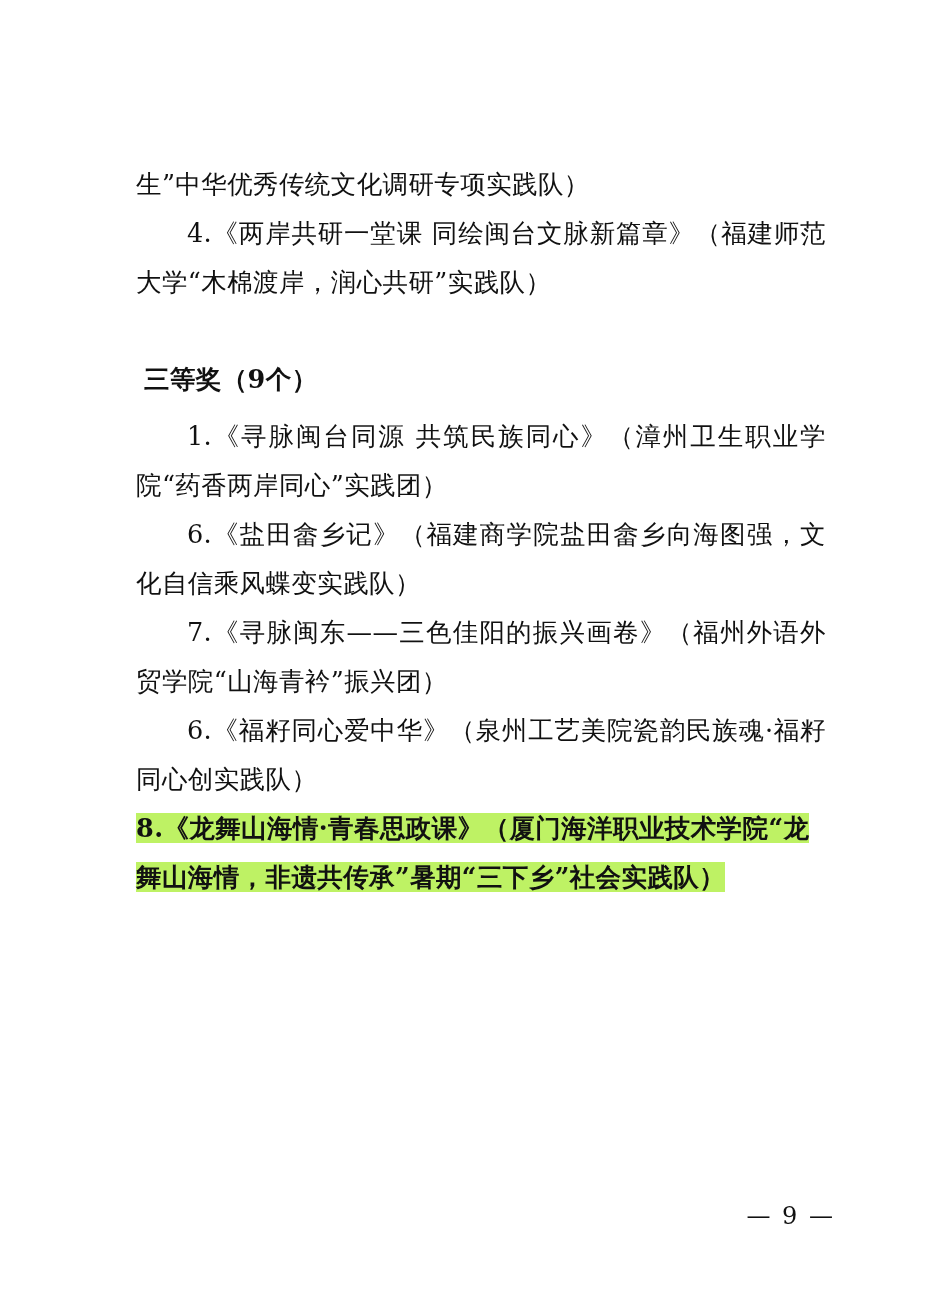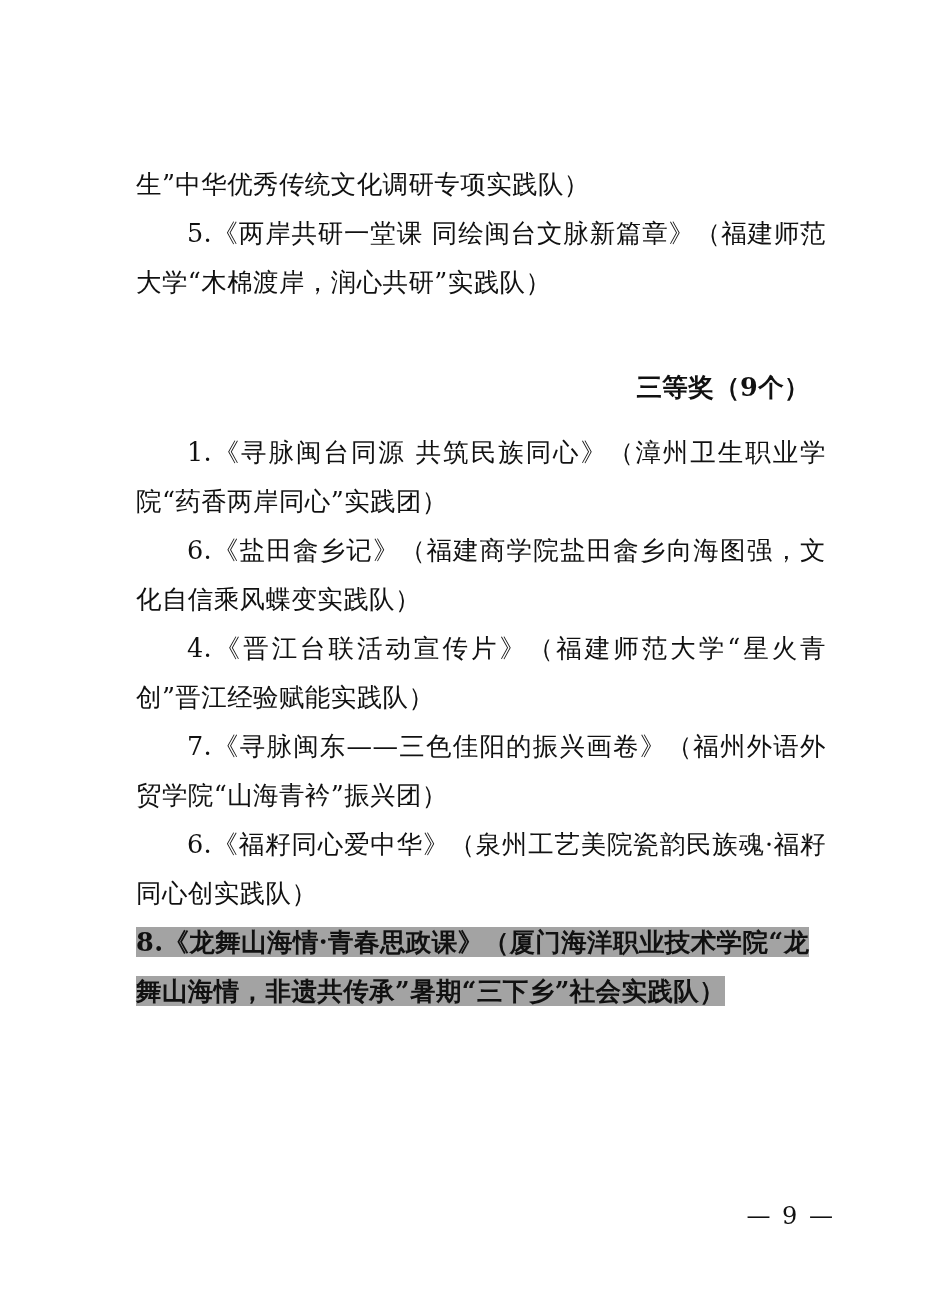--- a/index.html
+++ b/index.html
@@ -38,32 +38,31 @@
     margin: 0;
     word-break: break-all;
   }
   .indent {
     text-indent: 51px;
   }
   .section-heading {
     font-size: 25.5px;
     line-height: 49px;
     font-weight: bold;
-    margin: 16px;
+    margin: 8px;
     letter-spacing: 0.4px;
-    text-align: right;
   }
   .gap {
     height: 40px;
   }
   .hl-wrap {
     font-weight: bold;
   }
   .hl-wrap .ln {
-    background: #a3a3a3;
+    background: #bef264;
     display: inline;
     box-decoration-break: clone;
     -webkit-box-decoration-break: clone;
   }
   .pagenum {
     position: absolute;
     left: 0;
     right: 90px;
     bottom: 78px;
     text-align: right;
@@ -74,29 +73,28 @@
   }
 </style>
 </head>
 <body>
 
 <div class="page">
   <div class="content">
 
     <p class="para">生”中华优秀传统文化调研专项实践队）</p>
 
-    <p class="para indent">5.《两岸共研一堂课 同绘闽台文脉新篇章》（福建师范大学“木棉渡岸，润心共研”实践队）</p>
+    <p class="para indent">4.《两岸共研一堂课 同绘闽台文脉新篇章》（福建师范大学“木棉渡岸，润心共研”实践队）</p>
 
     <div class="gap"></div>
 
     <p class="section-heading">三等奖（9个）</p>
 
     <p class="para indent">1.《寻脉闽台同源 共筑民族同心》（漳州卫生职业学院“药香两岸同心”实践团）</p>
     <p class="para indent">6.《盐田畲乡记》（福建商学院盐田畲乡向海图强，文化自信乘风蝶变实践队）</p>
-    <p class="para indent">4.《晋江台联活动宣传片》（福建师范大学“星火青创”晋江经验赋能实践队）</p>
     <p class="para indent">7.《寻脉闽东——三色佳阳的振兴画卷》（福州外语外贸学院“山海青衿”振兴团）</p>
     <p class="para indent">6.《福籽同心爱中华》（泉州工艺美院瓷韵民族魂·福籽同心创实践队）</p>
 
     <p class="para hl-wrap"><span class="ln">8.《龙舞山海情·青春思政课》（厦门海洋职业技术学院“龙</span><br><span class="ln">舞山海情，非遗共传承”暑期“三下乡”社会实践队）</span></p>
 
 
   </div>
 
   <div class="pagenum">— 9 —</div>
 </div>

